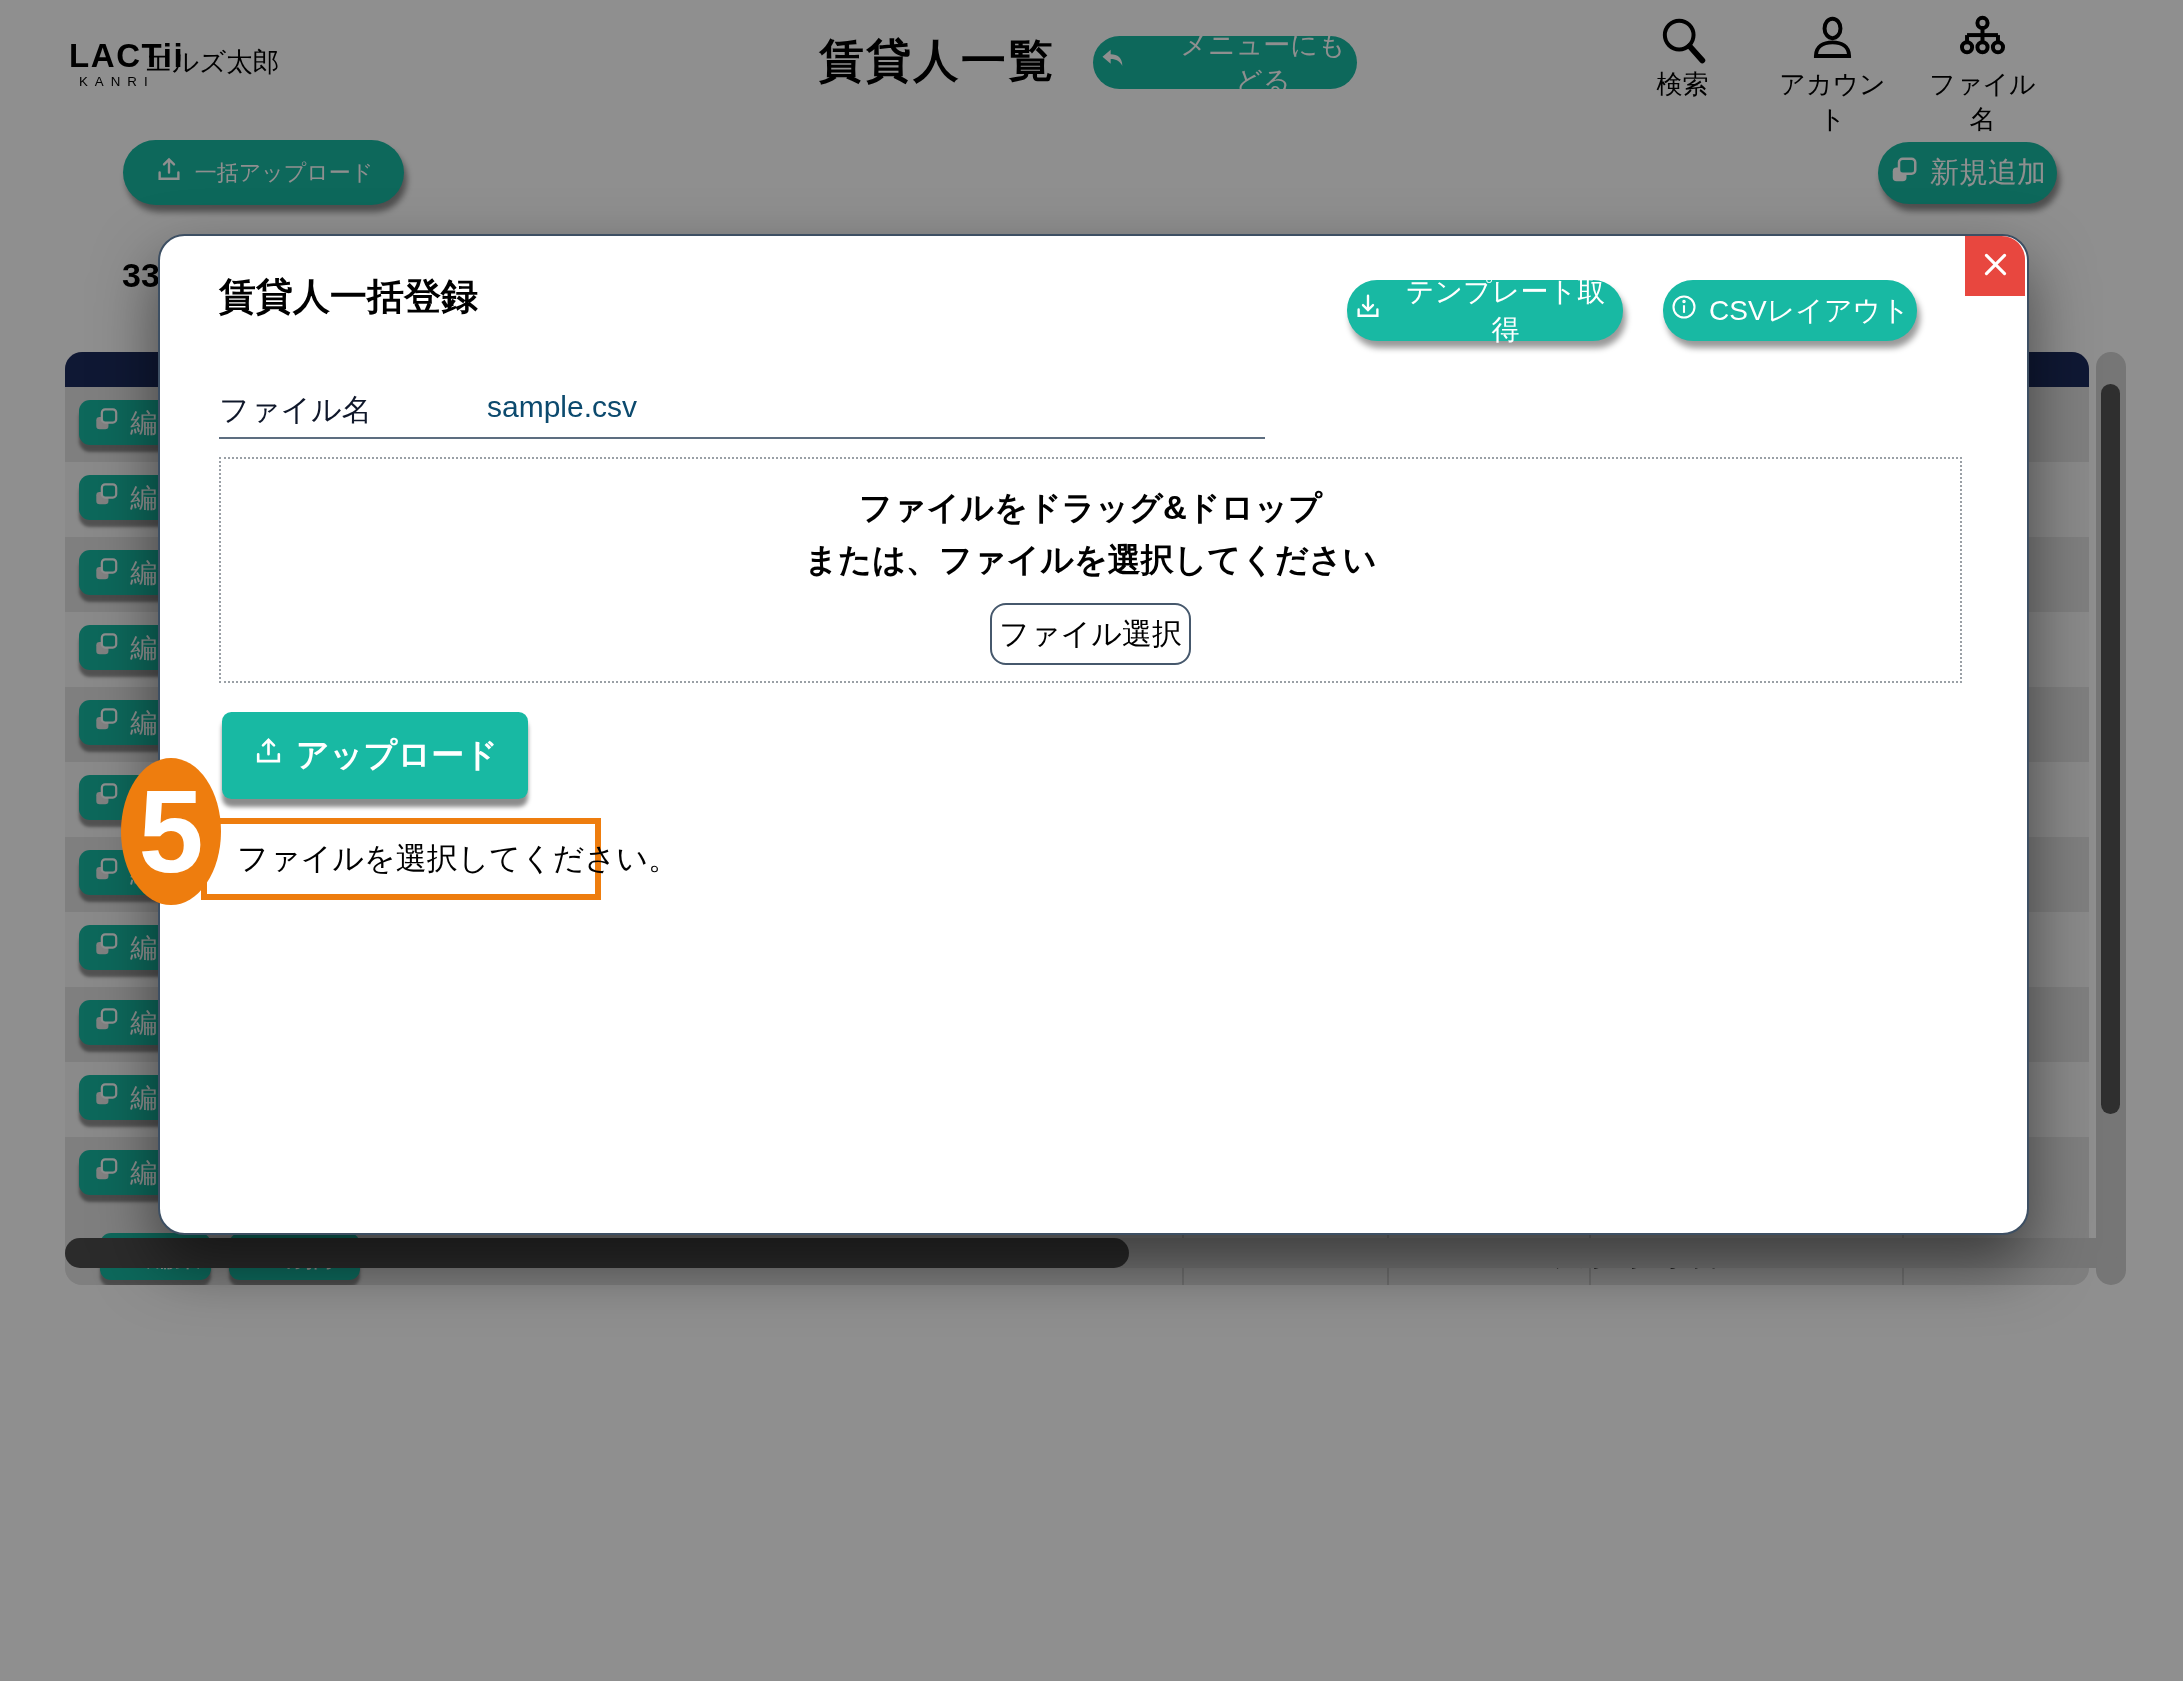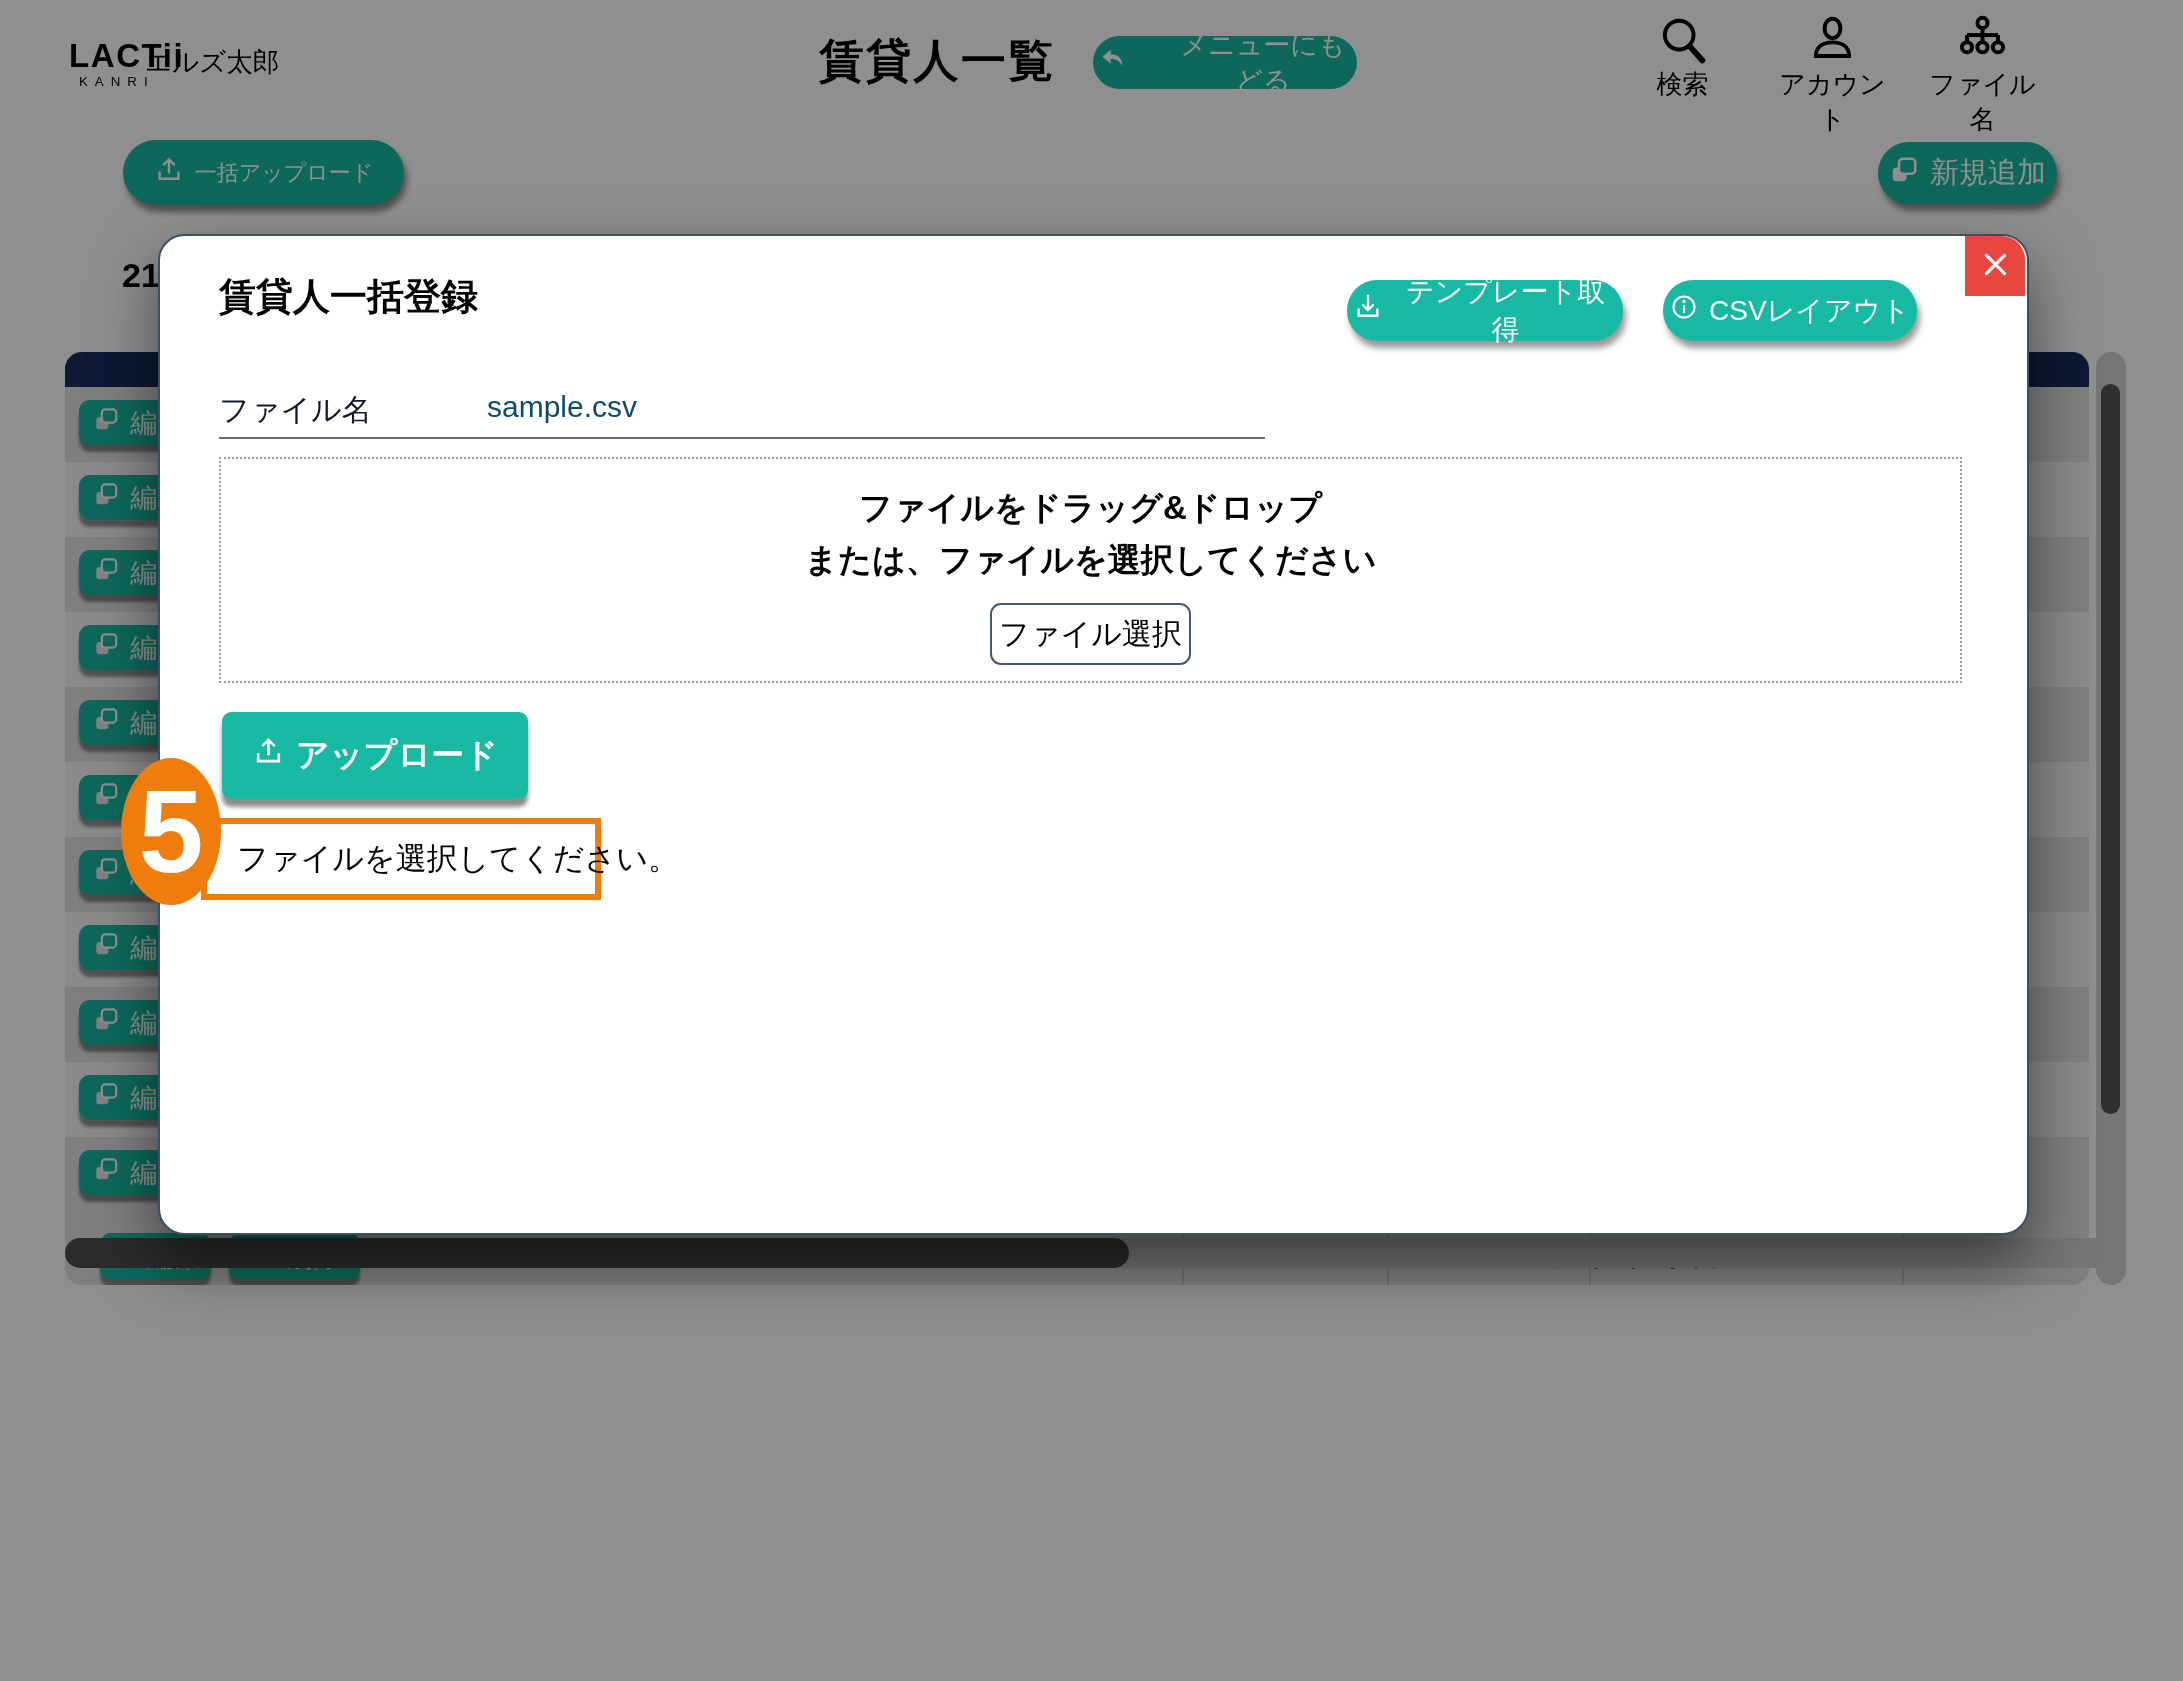--- a/index.html
+++ b/index.html
@@ -54,21 +54,21 @@
   .btn-csv{left:1503px;top:44px;width:254px;height:61px;font-size:28px;border-radius:30px;}
   .m-close{left:1805px;top:0px;width:60px;height:60px;background:#e8473f;border-radius:0 23.4px 0 0;
            display:flex;align-items:center;justify-content:center;cursor:pointer;}
   .m-file-label{left:59px;top:154px;font-size:30px;color:#0f172a;}
   .m-file-value{left:327px;top:154px;font-size:30px;color:#0c4a6e;}
   .m-underline{left:59px;top:201px;width:1046px;height:2.3px;background:#5d6e80;}
   .m-dropzone{left:59px;top:221px;width:1743px;height:226px;border:2.3px dotted #9aa0a6;box-sizing:border-box;text-align:center;}
   .dz-1{margin-top:26.5px;font-size:33px;font-weight:bold;color:#000;}
   .dz-2{margin-top:7.8px;font-size:33px;font-weight:bold;color:#000;}
   .dz-btn{margin:20px auto 0;width:201px;height:62px;background:#fff;color:#000;border:2.3px solid #46586c;
-          border-radius:11px;font-size:30px;box-shadow:none;}
+          border-radius:16px;font-size:30px;box-shadow:none;}
   .m-upload{left:62px;top:476px;width:306px;height:87px;font-size:33px;font-weight:bold;border-radius:9.4px;
             box-shadow:0 7.8px 4.7px rgba(0,0,0,0.45);}
   .m-msg{left:41px;top:582px;width:388px;height:70px;border:6.2px solid #ee7d0e;background:#fff;
          box-sizing:content-box;display:flex;align-items:center;}
   .m-msg-text{font-size:31px;color:#000;padding-left:30px;white-space:nowrap;}
 
   .badge{left:121px;top:758px;width:100px;height:147px;background:#ee7d0e;border-radius:50%;z-index:30;
          display:flex;align-items:center;justify-content:center;}
   .badge-num{font-size:117px;font-weight:bold;color:#fff;line-height:1;}
 </style>
@@ -141,21 +141,21 @@
   <button class="abs btn pill btn-new">
     <span>
       <svg width="30" height="30" viewBox="0 0 24 24">
         <rect x="3" y="10" width="11" height="11" rx="3" fill="#fff"></rect>
         <rect x="8" y="3" width="13" height="12" rx="3" fill="#18b9a3" stroke="#fff" stroke-width="2"></rect>
       </svg>
     </span>
     <span>新規追加</span>
   </button>
 
-  <div class="abs count">21</div>
+  <div class="abs count">33</div>
 
   <div class="abs table">
     <div class="t-head"></div>
     <div id="t-body">
   <div class="t-row">
     <button class="btn row-btn">
       <span>
         <svg width="26.5" height="26.5" viewBox="0 0 24 24">
           <rect x="3" y="10" width="11" height="11" rx="3" fill="#e8e8e8"></rect>
           <rect x="8" y="3" width="13" height="12" rx="3" fill="#18b9a3" stroke="#fff" stroke-width="2"></rect>

